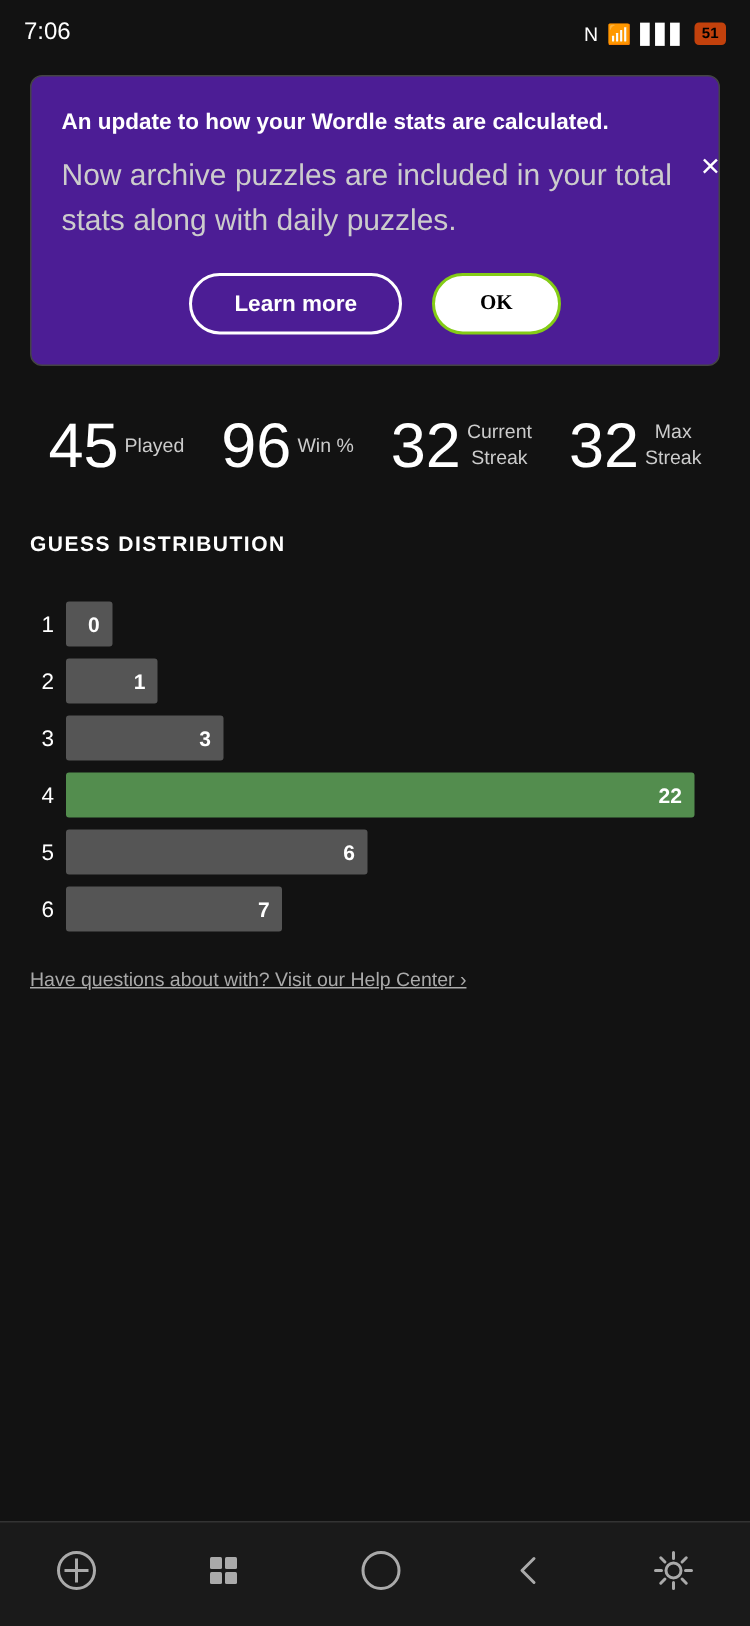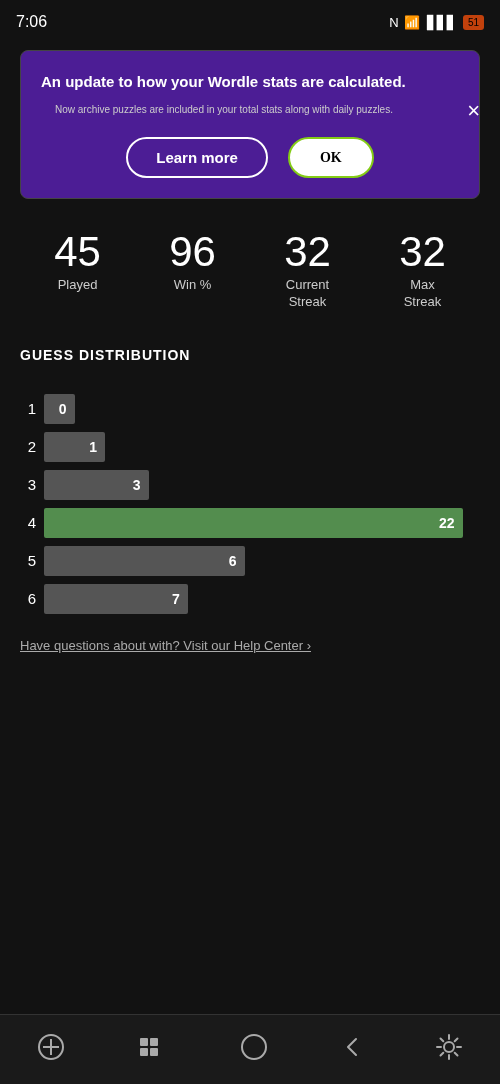--- a/index.html
+++ b/index.html
@@ -35,21 +35,21 @@
       align-items: center;
       gap: 6px;
       font-size: 13px;
       color: #fff;
     }
 
     .battery-badge {
       background: #c2410c;
       color: #000;
       font-size: 10px;
-      font-weight: 400;
+      font-weight: 700;
       padding: 2px 5px;
       border-radius: 3px;
     }
 
     
     .content {
       padding: 10px 20px 0 20px;
     }
 
     .close-btn {
@@ -83,25 +83,24 @@
 
     .info-title {
       font-size: 15px;
       font-weight: 700;
       color: #fff;
       margin-bottom: 10px;
       line-height: 1.4;
     }
 
     .info-body {
-      font-size: 10px;
+      font-size: 20px;
       color: #ccc;
       line-height: 1.5;
       margin-bottom: 20px;
-      margin-left: 14px;
     }
 
     .info-actions {
       display: flex;
       gap: 20px;
       justify-content: center;
     }
 
     .btn-learn-more {
       border: 2px solid #fff;
@@ -128,21 +127,21 @@
 
     
     .stats-row {
       display: flex;
       justify-content: space-around;
       margin-bottom: 36px;
     }
 
     .stat-item {
       display: flex;
-      flex-direction: column;
+      flex-direction: row;
       align-items: center;
       gap: 4px;
     }
 
     .stat-number {
       font-size: 42px;
       font-weight: 400;
       color: #fff;
       line-height: 1;
     }

